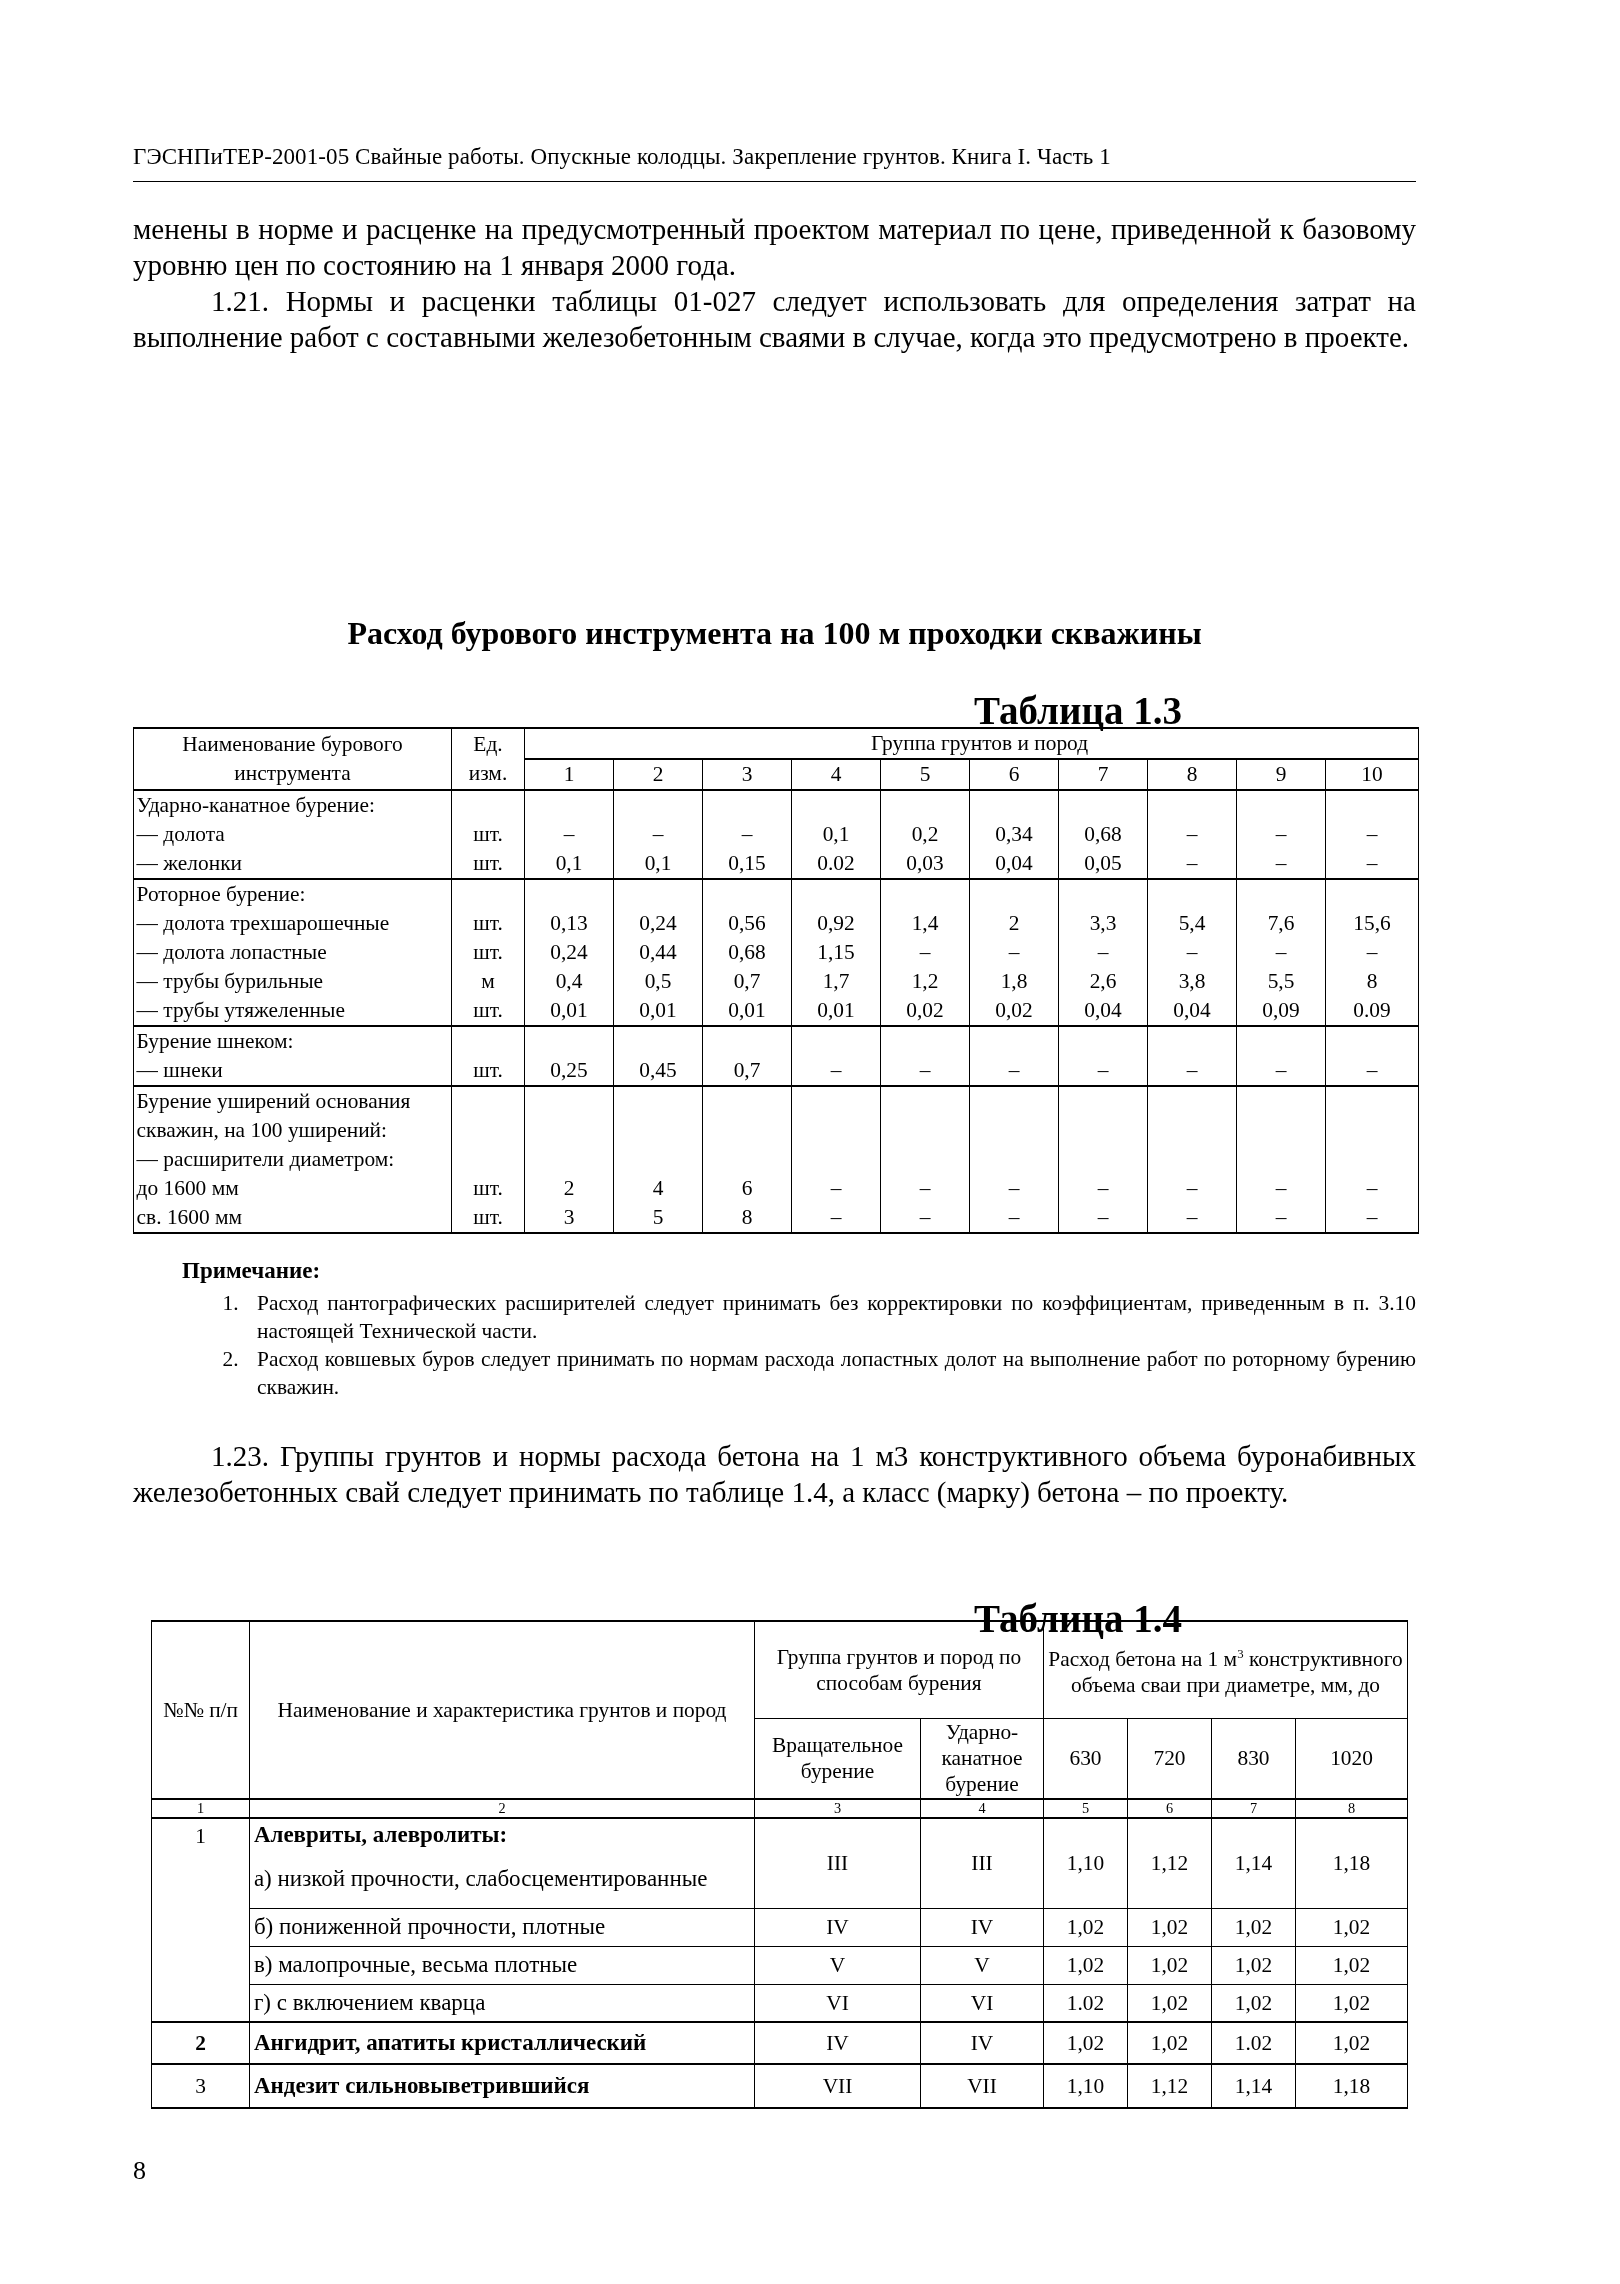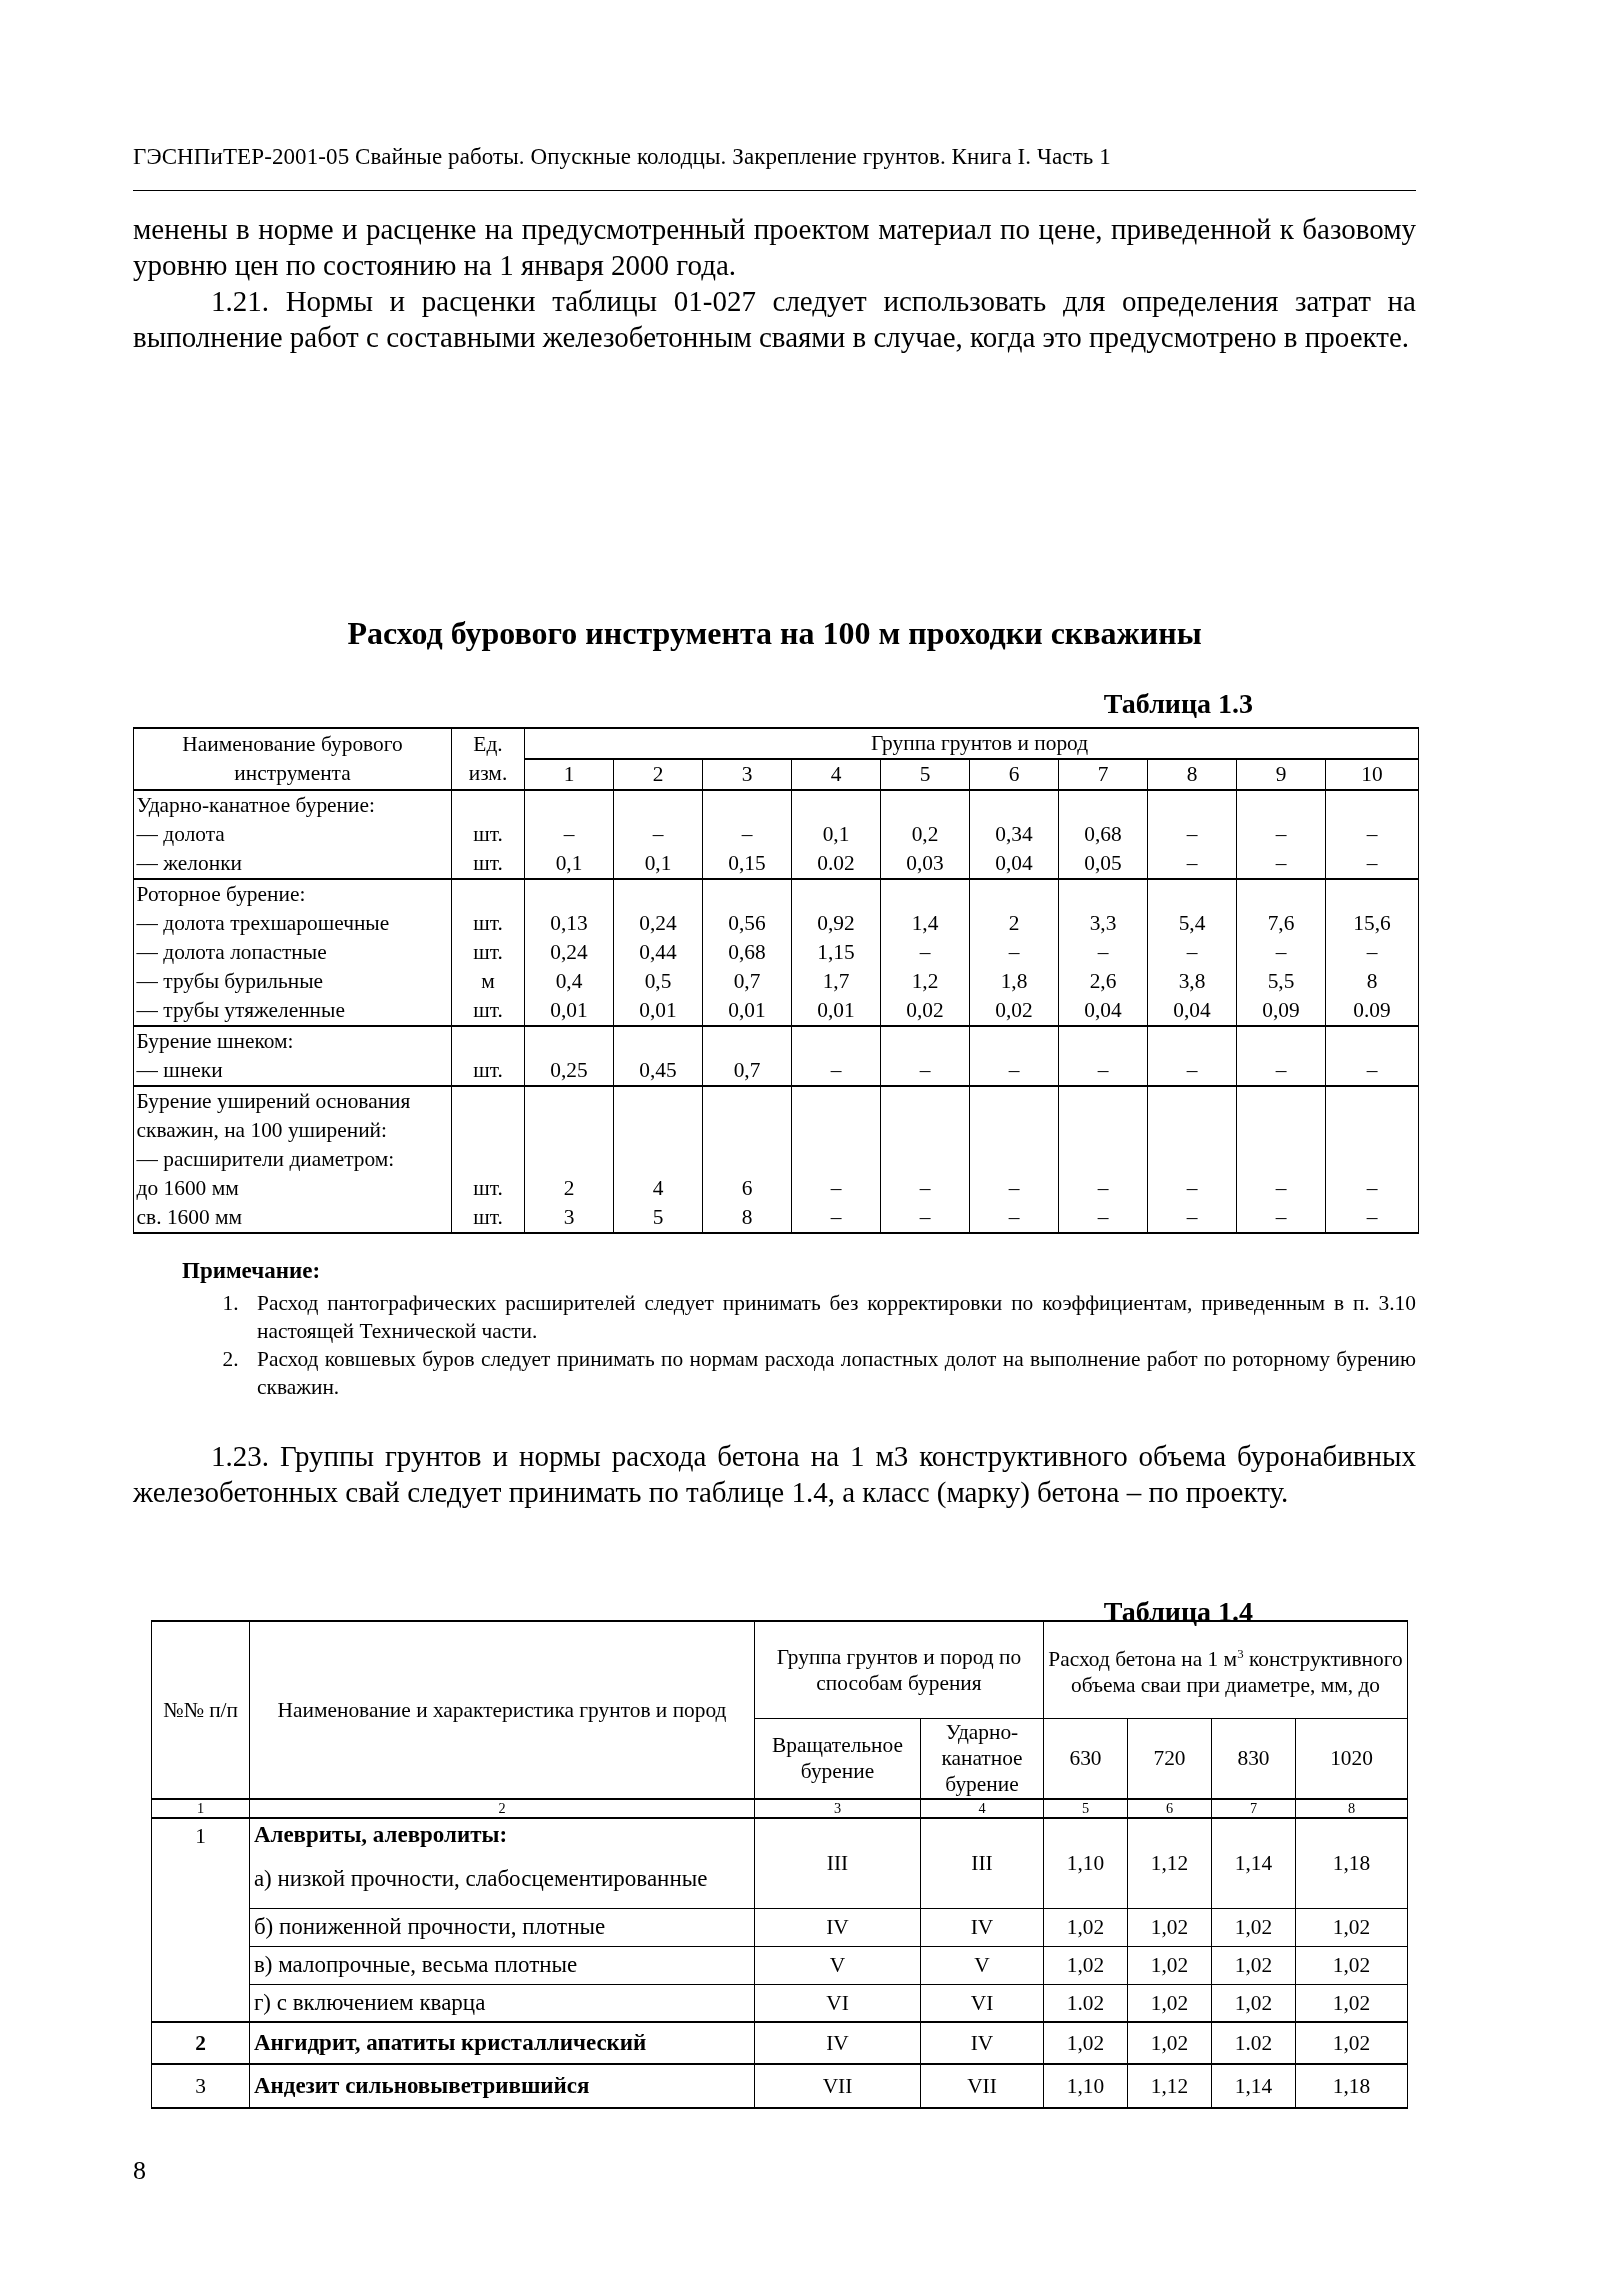--- a/index.html
+++ b/index.html
@@ -3,33 +3,33 @@
 <meta charset="utf-8">
 <style>
   html, body { margin: 0; padding: 0; background: #ffffff; }
   body {
     width: 1620px; height: 2284px; position: relative; overflow: hidden;
     font-family: "Liberation Serif", "DejaVu Serif", serif; color: #000;
   }
   .abs { position: absolute; }
   .header {
     left: 133px; top: 144px; width: 1283px; font-size: 23px; line-height: 26px;
-    border-bottom: 1.9px solid #000; padding-bottom: 20px; letter-spacing: 0.1px;
+    border-bottom: 1.9px solid #000; padding-bottom: 11px; letter-spacing: 0.1px;
   }
   .body-text {
     left: 133px; top: 211px; width: 1283px; font-size: 29px; line-height: 36px;
     text-align: justify;
   }
   .body-text p { margin: 0; }
   .body-text p.indent { text-indent: 78px; }
   .t-title {
     left: 133px; top: 614px; width: 1283px; text-align: center;
     font-size: 32px; font-weight: bold; line-height: 39px;
   }
-  .t-label { font-size: 28px; font-weight: bold; text-align: center; }
+  .t-label { font-size: 39px; font-weight: bold; text-align: left; }
   .t13-label { left: 974px; top: 688px; width: 409px; }
   .t14-label { left: 974px; top: 1596px; width: 409px; }
 
   table { border-collapse: collapse; position: absolute; table-layout: fixed; }
   .t13 { left: 133px; top: 727px; width: 1283px; font-size: 21.4px; line-height: 29px; }
   .t13 td, .t13 th { border-left: 1.9px solid #000; border-right: 1.9px solid #000; padding: 0 3.9px; vertical-align: bottom; font-weight: normal; }
   .t13 th { text-align: center; border-top: 2.6px solid #000; border-bottom: 2.6px solid #000; }
   .t13 td.num { text-align: center; }
   .t13 td.unit { text-align: center; }
   .t13 tr.grp-end td { border-bottom: 2.6px solid #000; }

